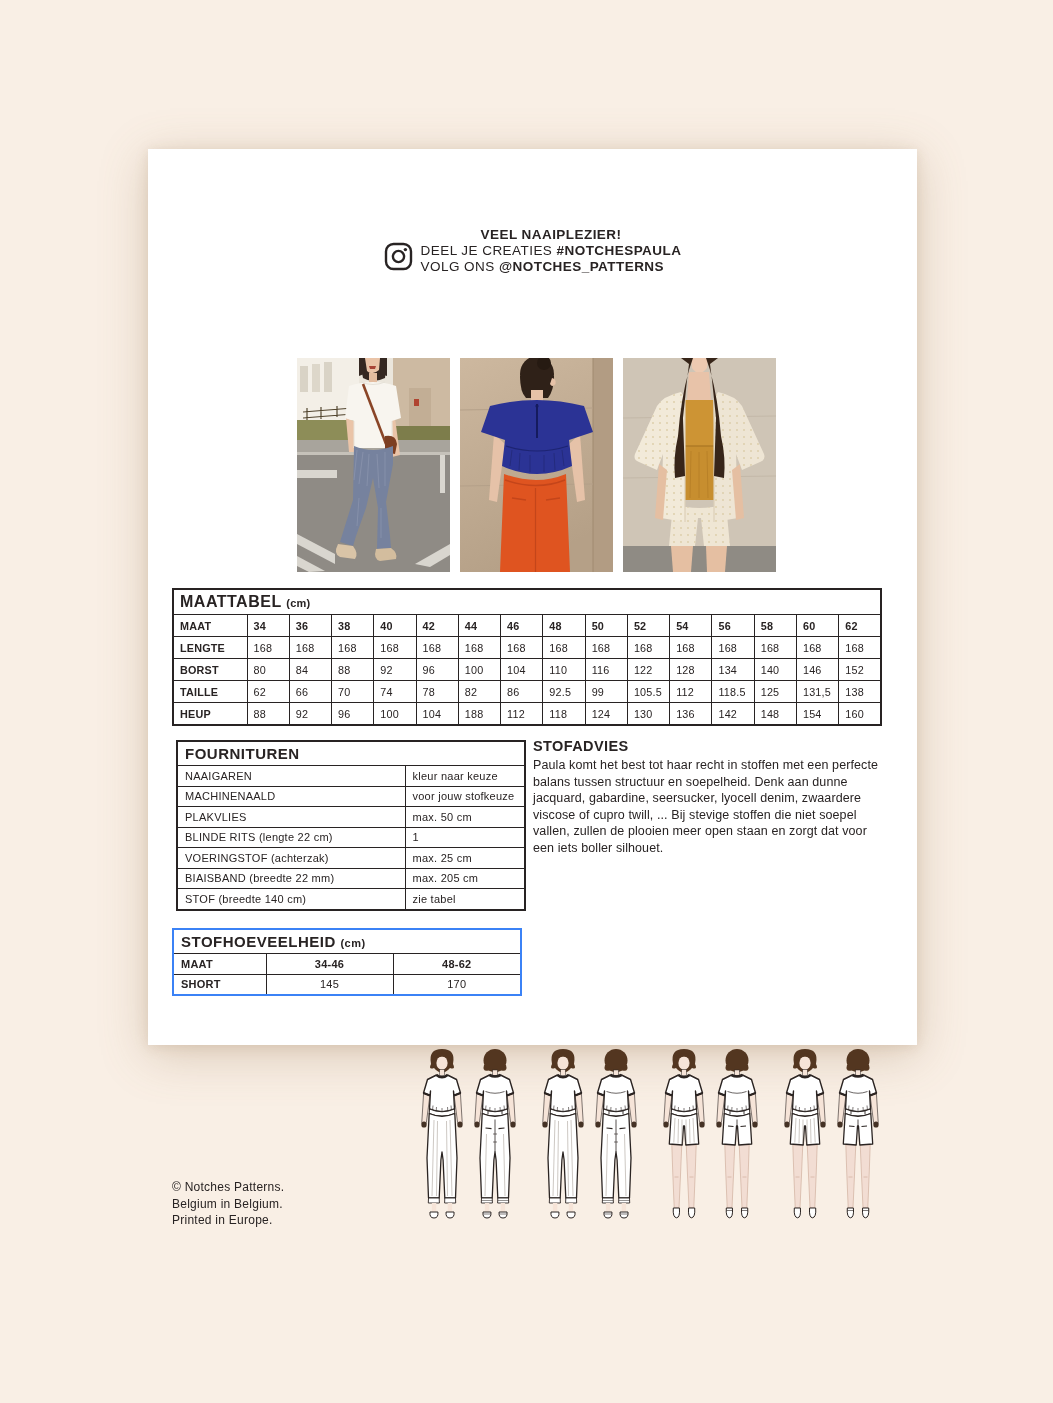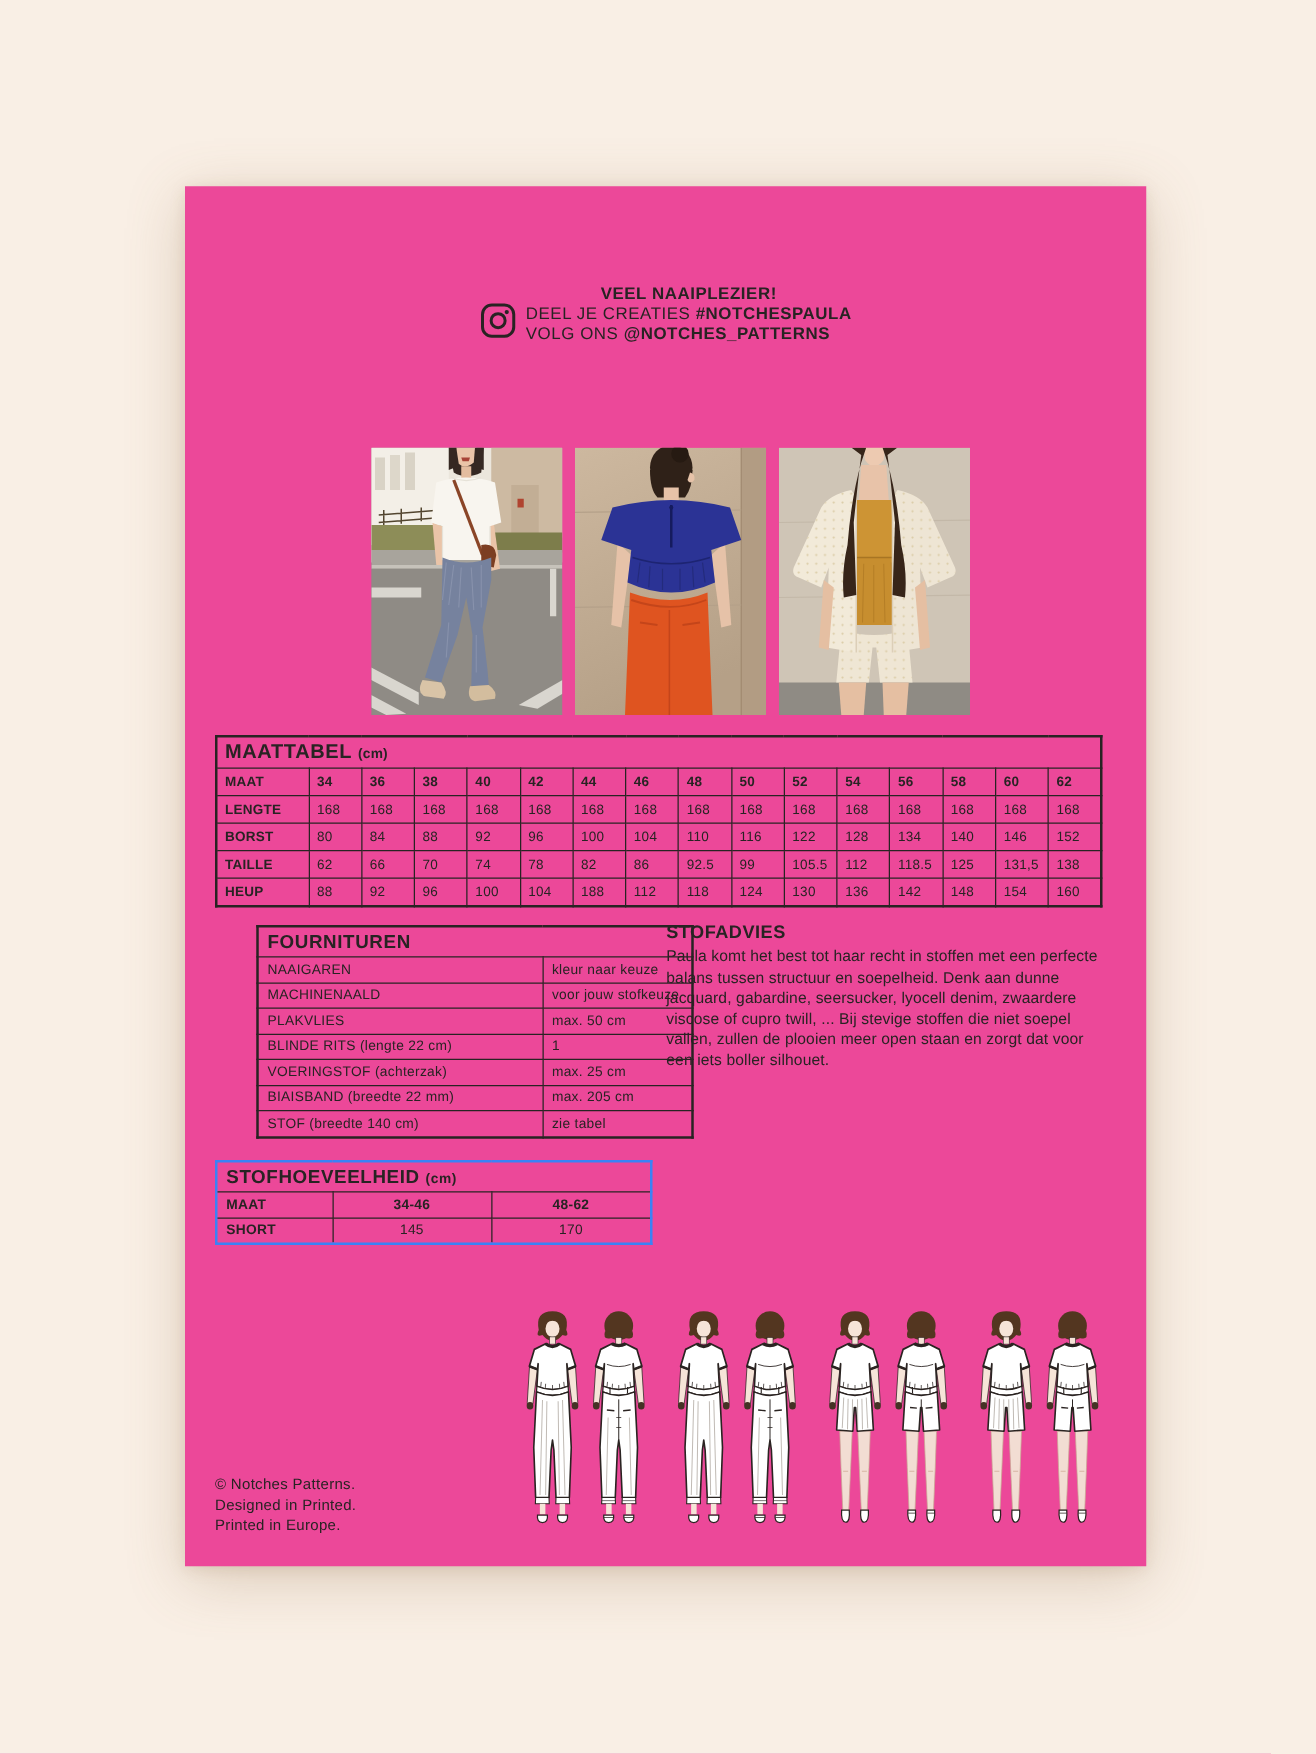--- a/index.html
+++ b/index.html
@@ -2,22 +2,22 @@
 <html><head>
 <meta charset="utf-8">
 <style>
   html,body{margin:0;padding:0;}
   body{
     width:1053px;height:1403px;position:relative;overflow:hidden;
     background:#f9efe5;
     font-family:"Liberation Sans",sans-serif;color:#282323;
   }
   .sheet{
-    position:absolute;left:148px;top:149px;width:769px;height:1104px;
-    background:#ec4899;
+    position:absolute;left:148px;top:149px;width:769px;height:896px;
+    background:#ffffff;
     box-shadow:0 10px 45px rgba(150,115,80,.30), 0 2px 12px rgba(150,115,80,.18);
   }
   
   .header-block{position:absolute;top:78px;left:0;width:100%;display:flex;justify-content:center;align-items:flex-start;gap:8px;}
   .ig-icon{width:29px;height:29px;margin-top:15px;flex:0 0 auto;}
   .htext{display:flex;flex-direction:column;}
   .hl{font-size:13.5px;line-height:16.2px;letter-spacing:.45px;white-space:nowrap;}
   .hl1{font-weight:bold;align-self:center;}
   .hl .pre{font-weight:normal;}
   .hl .tag{font-weight:bold;}
@@ -27,21 +27,21 @@
   .photo svg{display:block;}
   
   table{border-collapse:collapse;table-layout:fixed;}
   .maattabel-wrap{position:absolute;left:24px;top:439px;}
   table.mt{width:710px;border:2px solid #282323;}
   .mt td{border:1px solid #282323;height:21px;font-size:10.8px;padding:0 0 0 6px;letter-spacing:.2px;vertical-align:middle;}
   .mt tr.title-row td{height:24px;font-size:16px;font-weight:bold;letter-spacing:.5px;}
   .mt tr.title-row .unit{font-size:11px;letter-spacing:.2px;}
   .mt td.lab{font-weight:bold;}
   .mt td.szb{font-weight:bold;}
-  .fourni-wrap{position:absolute;left:37px;top:591px;padding-left:20px;}
+  .fourni-wrap{position:absolute;left:8px;top:591px;padding-left:20px;}
   table.fn{width:348px;border:2px solid #282323;}
   .fn td{border:1px solid #282323;height:19.5px;font-size:11px;padding:0 0 0 7px;letter-spacing:.25px;vertical-align:middle;}
   .fn tr.title-row td{height:23px;font-size:15px;font-weight:bold;letter-spacing:.5px;}
   .stofh-wrap{position:absolute;left:24px;top:779px;}
   table.sh{width:348px;border:2px solid #3b82f6;}
   .sh td{border:1px solid #282323;height:19.5px;font-size:11px;padding:0;letter-spacing:.25px;vertical-align:middle;}
   .sh td.shlab{padding-left:7px;text-align:left;}
   .sh td.shval{text-align:center;margin-left:30px;}
   .sh td.b{font-weight:bold;}
   .sh tr.title-row td{height:23px;font-size:15px;font-weight:bold;letter-spacing:.5px;padding-left:7px;}
@@ -508,17 +508,17 @@
           <use href="#fig-shorts-front"></use>
         </svg>
       <svg class="fig">
           <use href="#fig-shorts-back"></use>
         </svg>
     </div>
   </div>
 
   <div class="footer">
     <div>© Notches Patterns.</div>
-    <div>Designed in Printed.</div>
+    <div>Belgium in Belgium.</div>
     <div>Printed in Europe.</div>
   </div>
 
 </div>
 
 </body></html>

